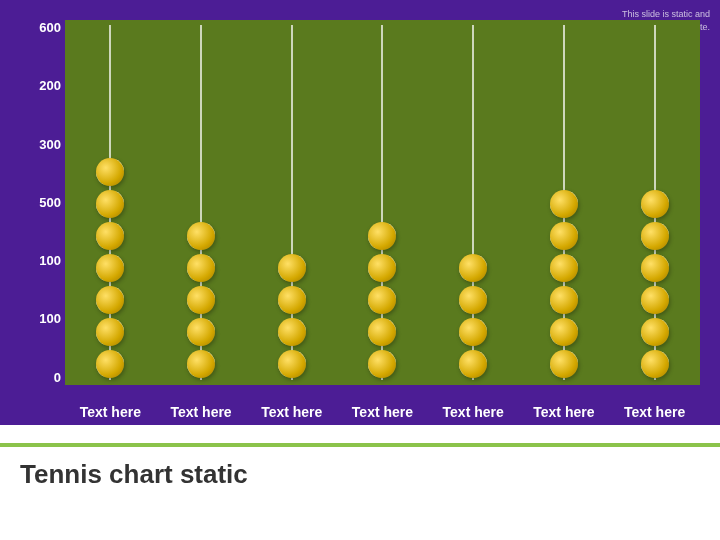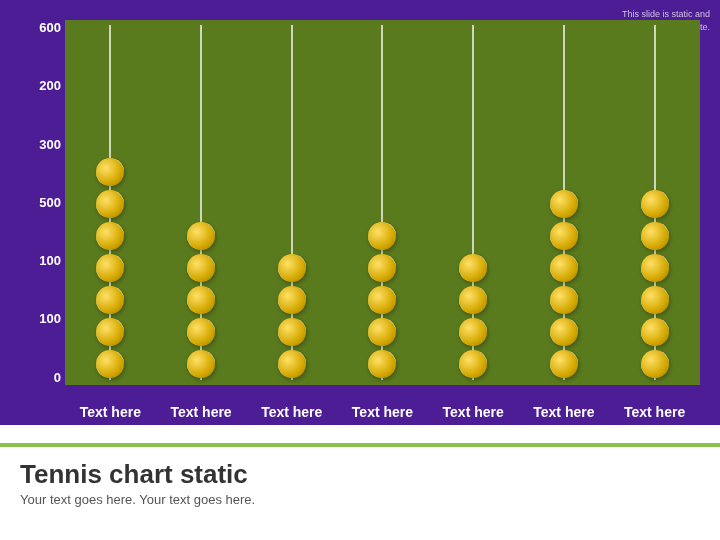--- a/index.html
+++ b/index.html
@@ -261,15 +261,14 @@
         <div class="x-label">Text here</div>
         <div class="x-label">Text here</div>
         <div class="x-label">Text here</div>
         <div class="x-label">Text here</div>
       </div>
 
   </div>
 
   <div class="bottom-area">
     <div class="title">Tennis chart static</div>
-    <div class="subtitle">Your text goes here. Your text goes here.</div>
   </div>
 </div>
 
 </body></html>

